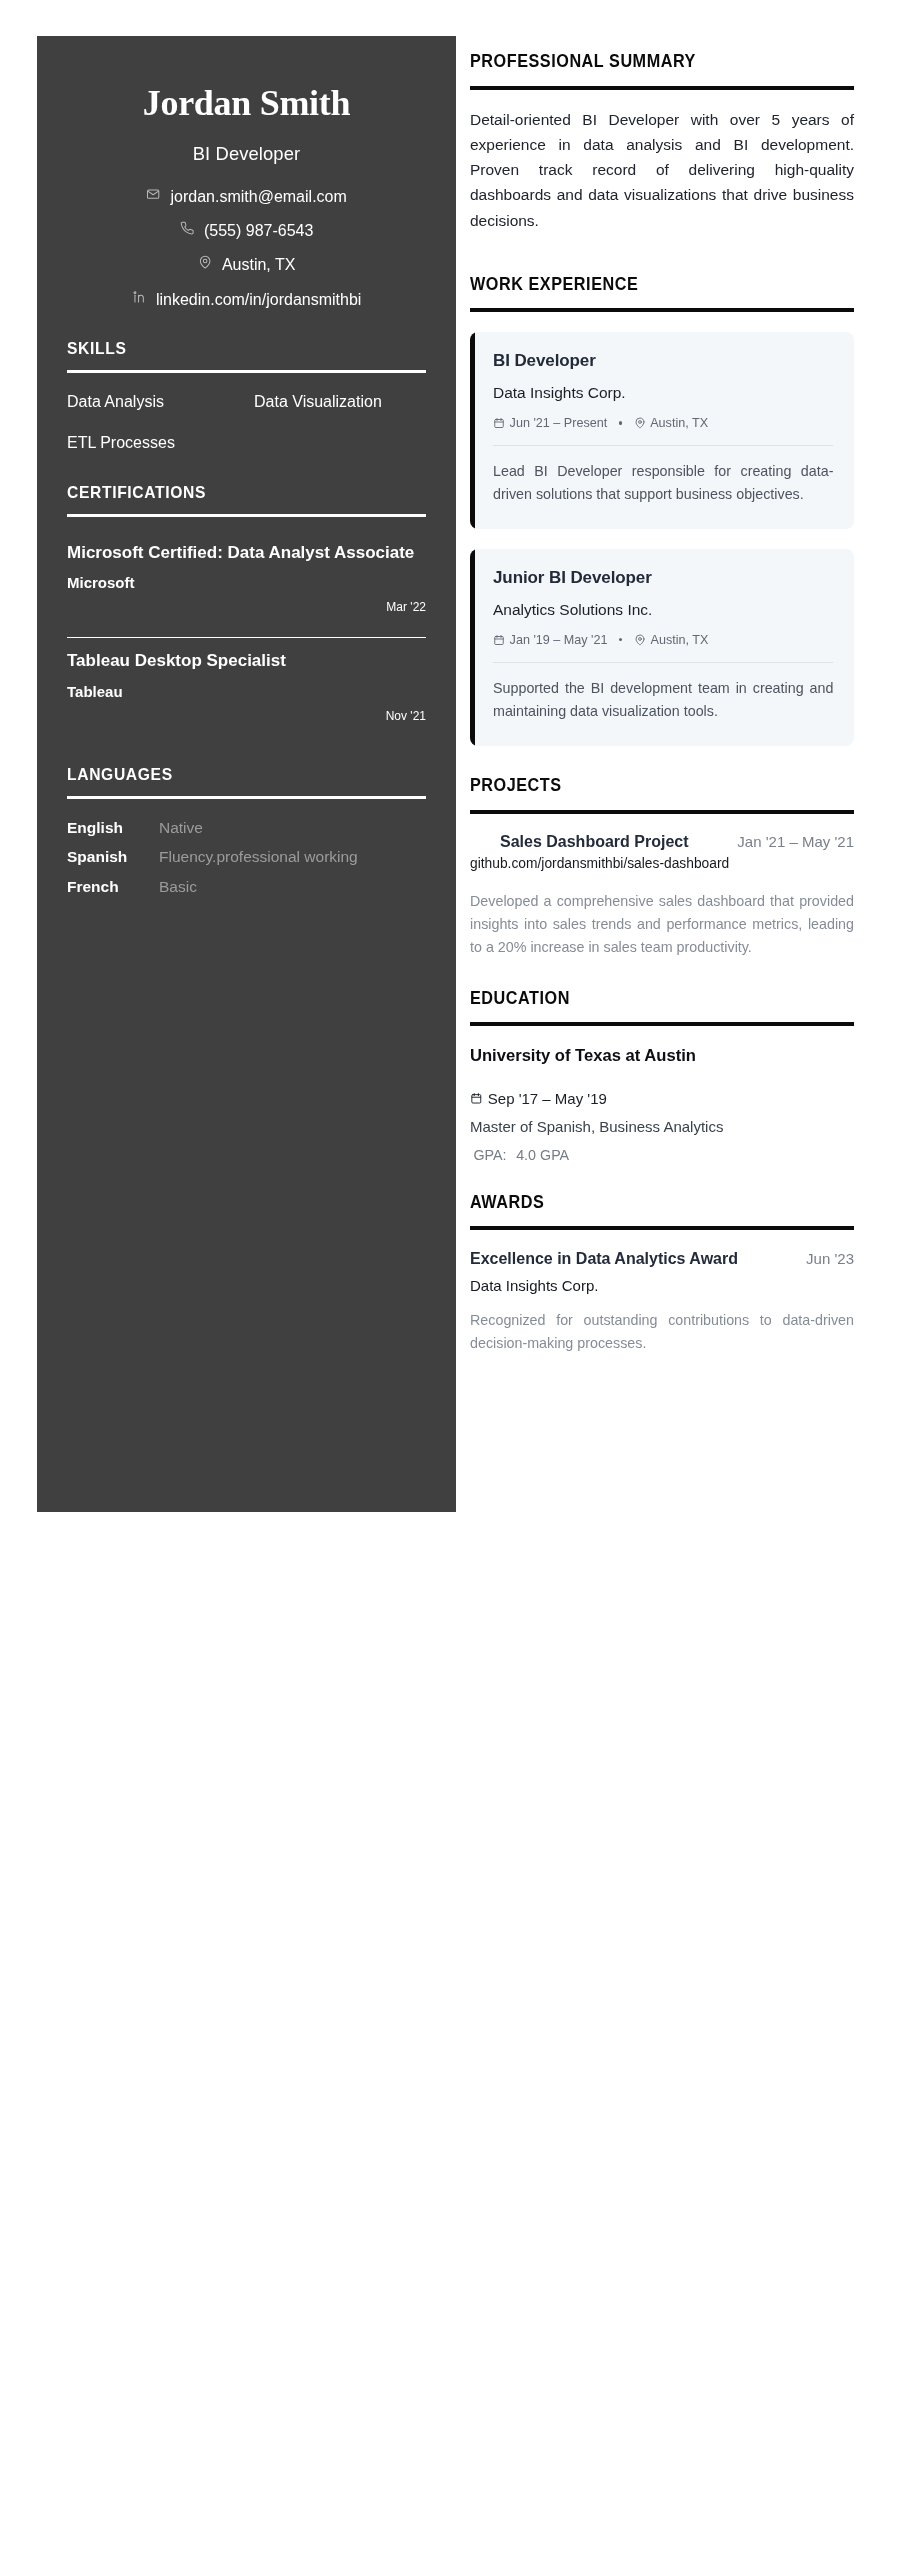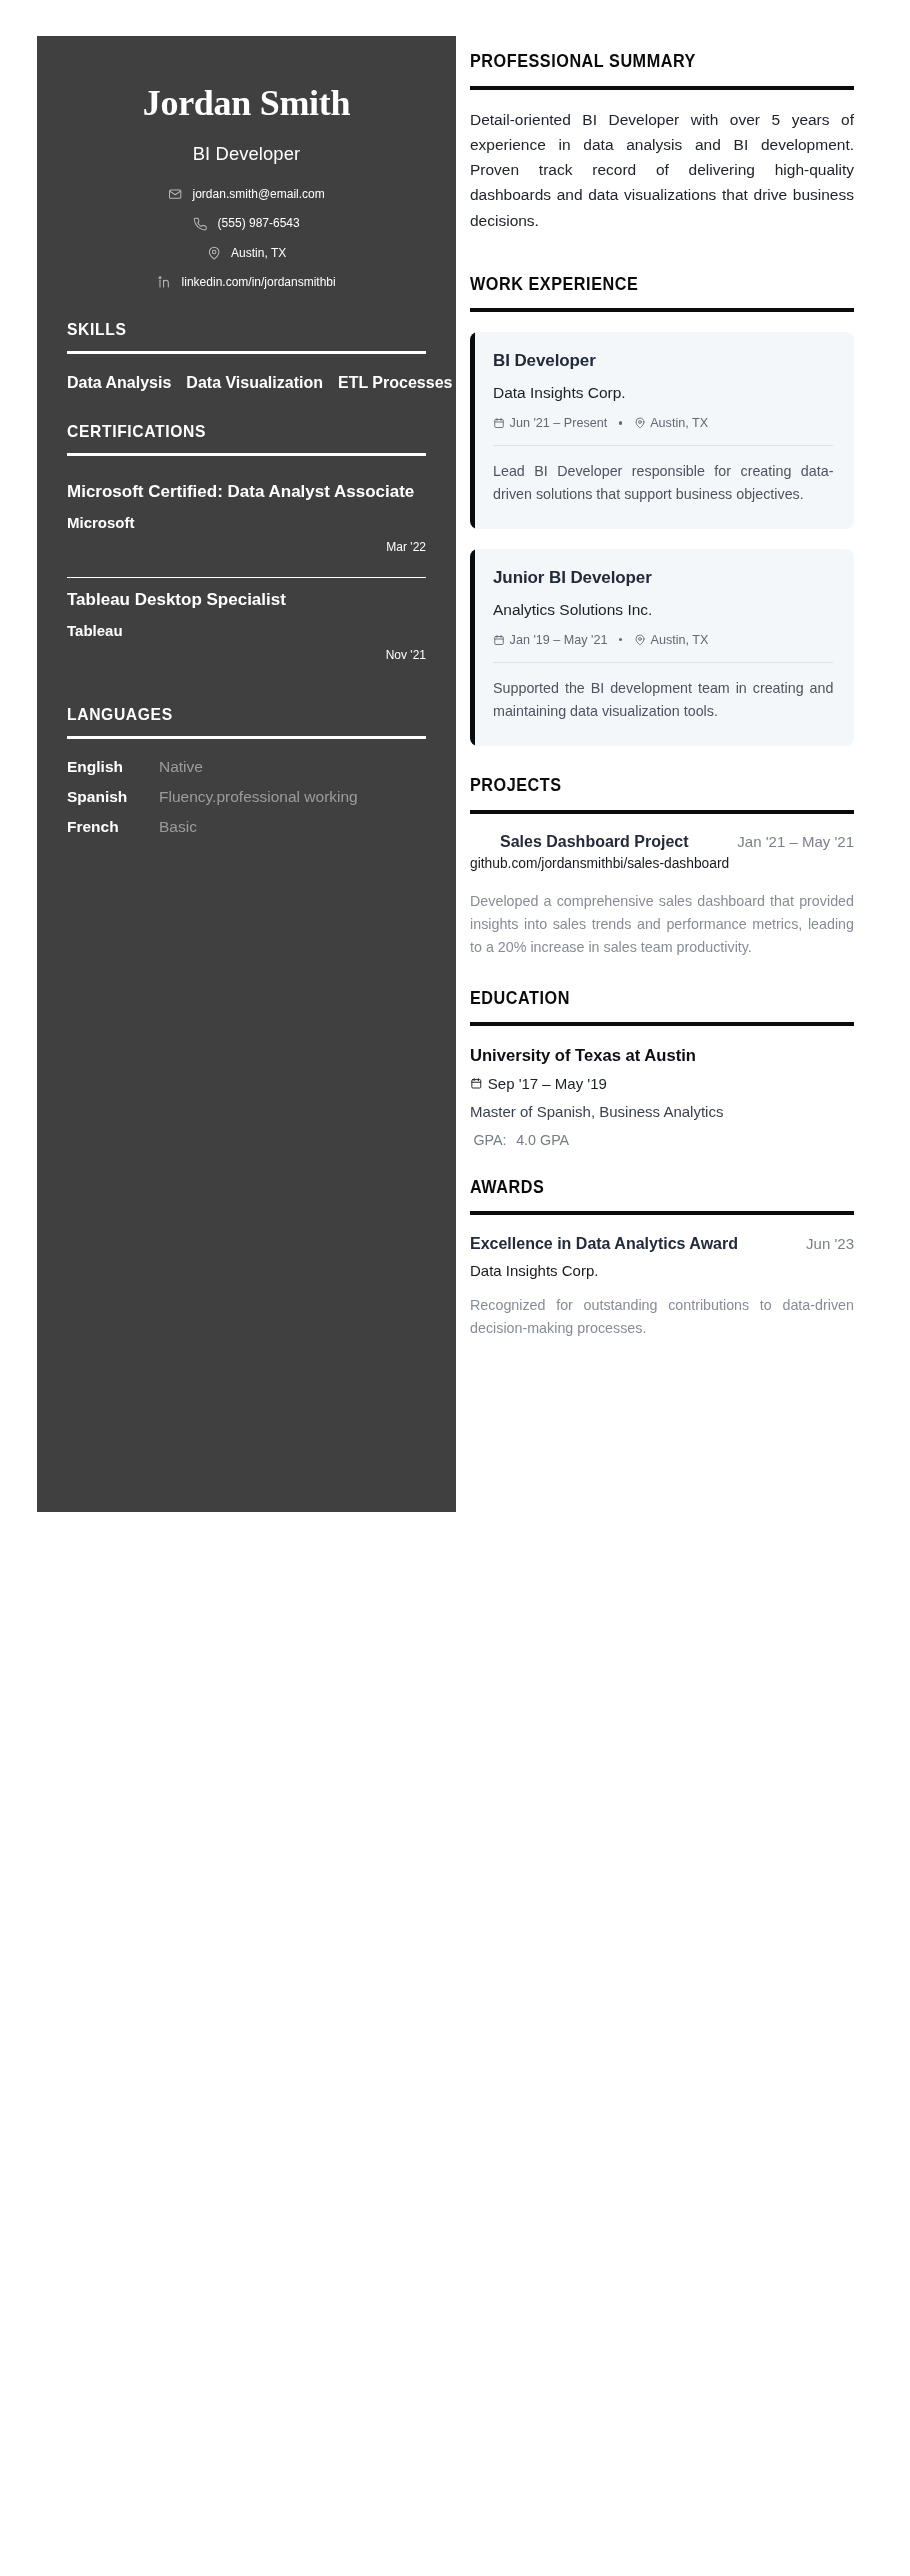--- a/index.html
+++ b/index.html
@@ -47,25 +47,25 @@
     font-size: 18.4px;
     font-weight: 400;
     color: #ffffff;
     letter-spacing: 0.1px;
   }
 
   .contact-list { margin-top: 22px; }
 
   .contact-row {
     display: flex;
-    align-items: center;
+    align-items: flex-start;
     justify-content: center;
     gap: 10px;
     margin-bottom: 15px;
-    font-size: 12px;
+    font-size: 16px;
     color: #ffffff;
     line-height: 1.2;
   }
   .contact-row:last-child { margin-bottom: 0; }
 
   .ico {
     display: inline-flex;
     align-items: center;
     justify-content: center;
     width: 14.3px;
@@ -93,24 +93,23 @@
     margin-top: 11px;
     height: 2.9px;
     background: #ffffff;
     width: 100%;
   }
 
   
   .skills-grid {
     margin-top: 19.5px;
     display: grid;
-    grid-template-columns: 1fr 1fr 1fr;
+    grid-template-columns: 1fr 1fr;
     row-gap: 22px;
     column-gap: 15px;
-    font-weight: bold;
   }
   .skill-item {
     font-size: 16px;
     color: #ffffff;
     line-height: 1.2;
     white-space: nowrap;
   }
 
   
   .cert-list { margin-top: 17px; }
@@ -301,21 +300,21 @@
   }
 
   
   .edu-school {
     margin-top: 19.5px;
     font-size: 16.6px;
     font-weight: 700;
     color: #0d0f14;
   }
   .edu-dates {
-    margin-top: 9px;
+    margin-top: 24px;
     display: inline-flex;
     align-items: center;
     gap: 5.2px;
     font-size: 15px;
     color: #1b1f28;
   }
   .edu-dates .ico { width: 12.6px; height: 12.6px; flex: 0 0 12.6px; color: #1b1f28; }
   .edu-degree {
     margin-top: 11.5px;
     font-size: 15px;

